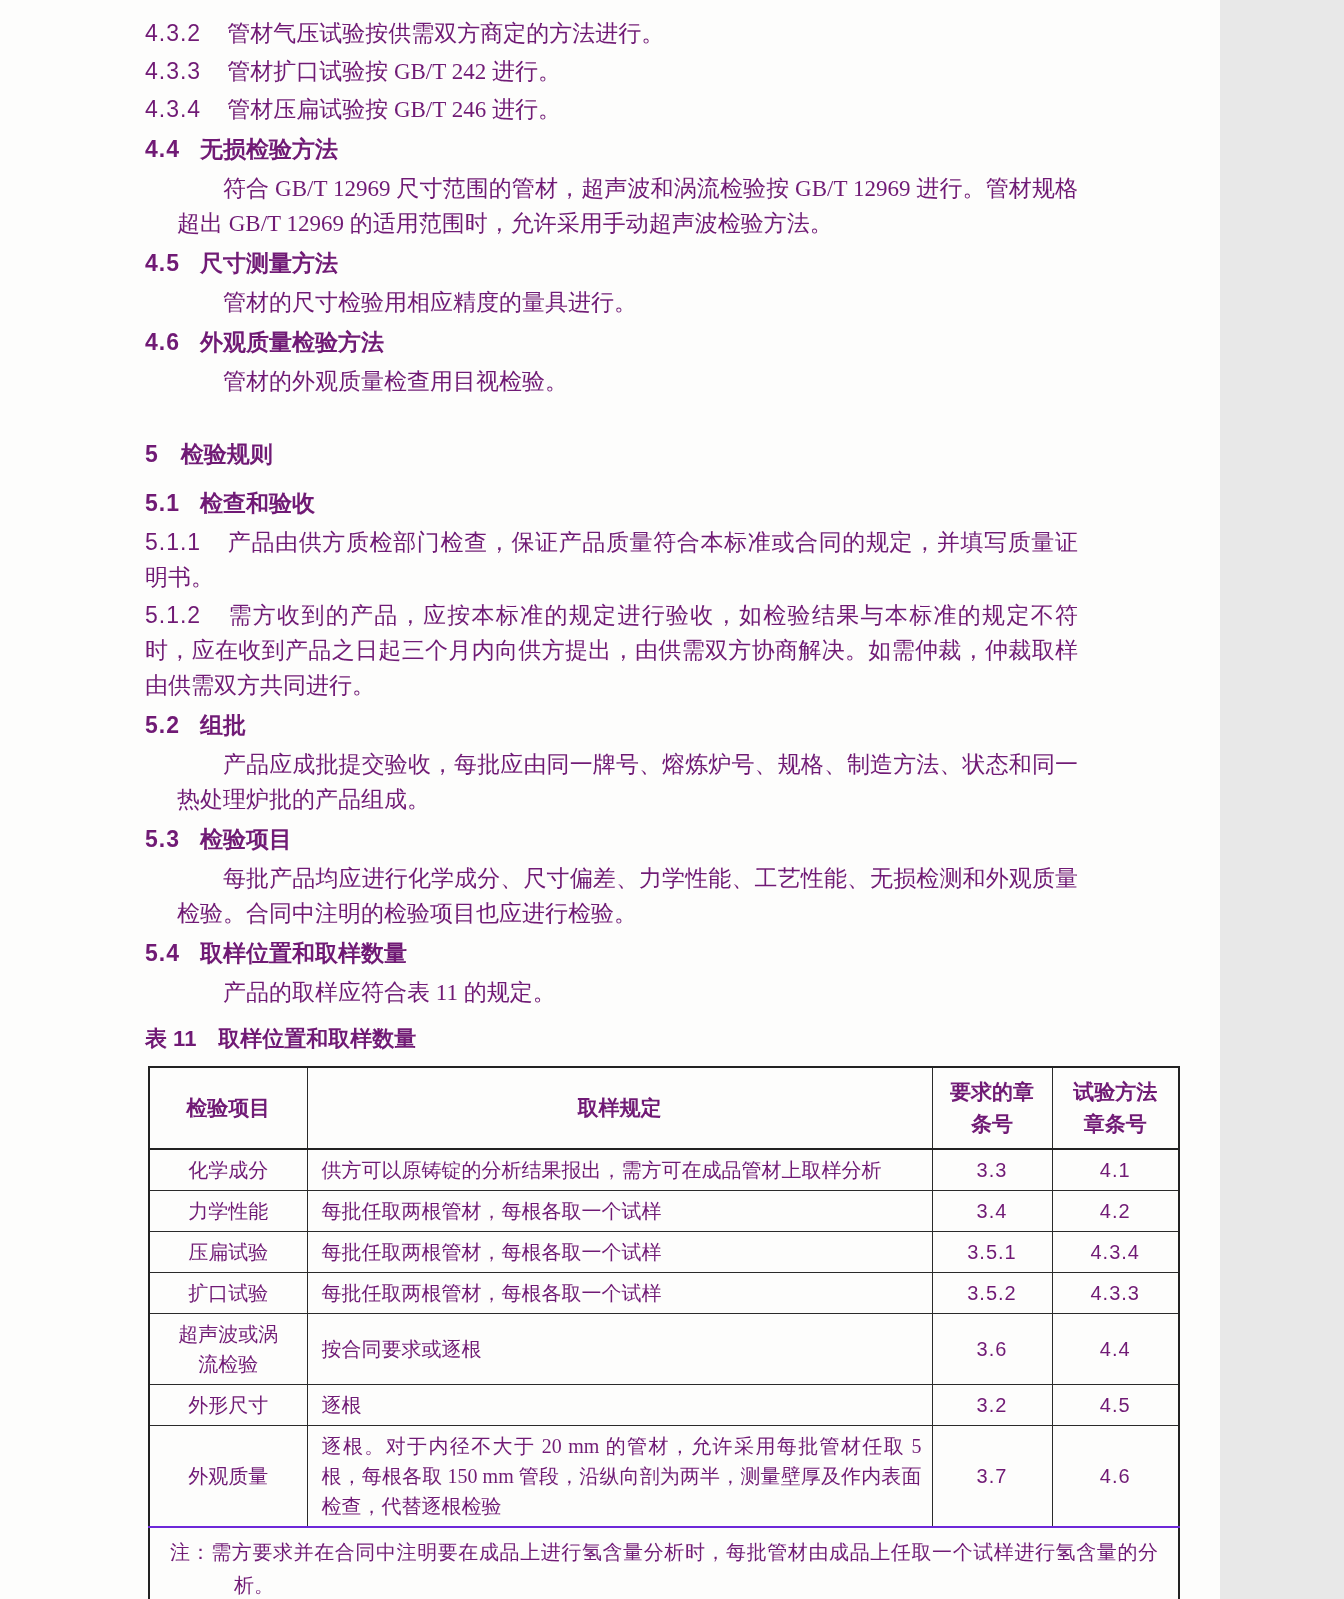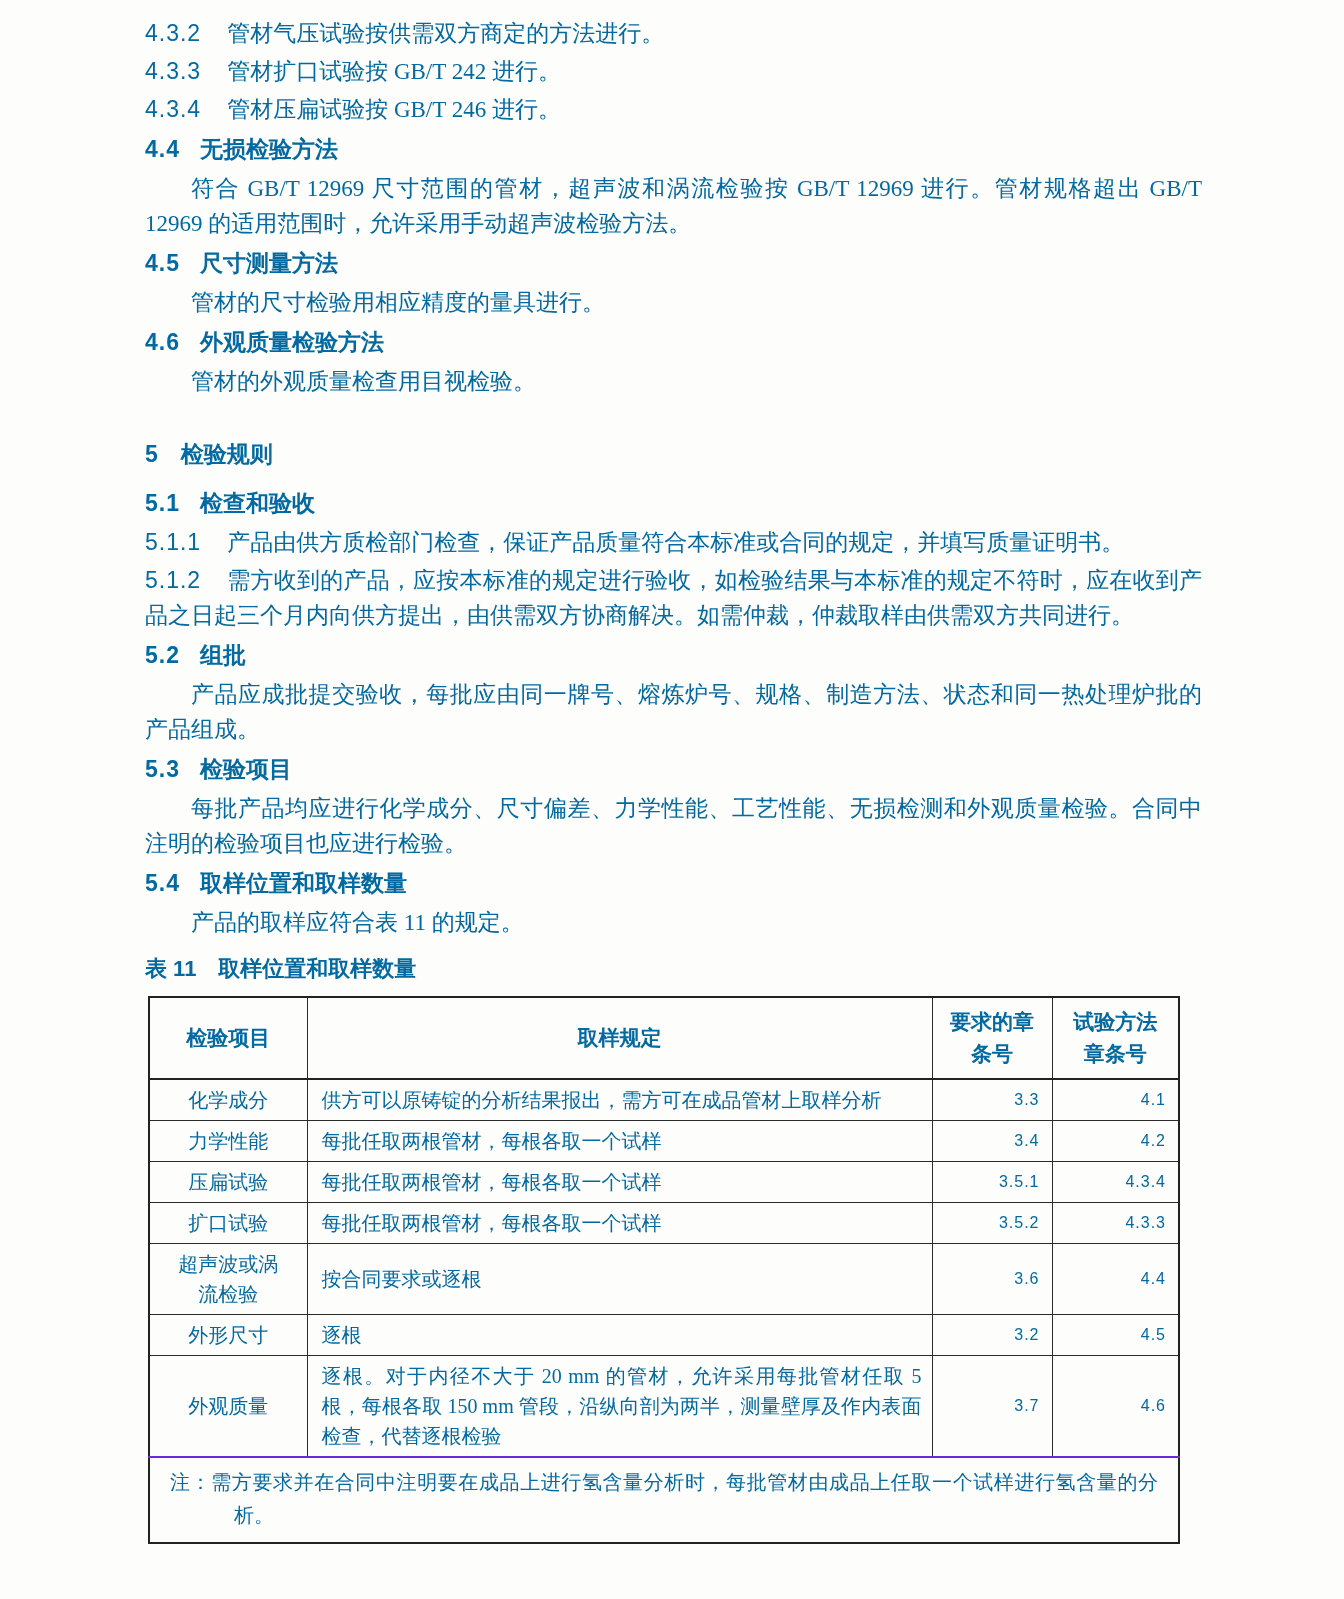--- a/index.html
+++ b/index.html
@@ -1,37 +1,37 @@
 <!DOCTYPE html>
 <html><head>
 <meta charset="utf-8">
 <style>
   * { margin: 0; padding: 0; box-sizing: border-box; }
   html, body { background: #e8e8e8; }
   .page {
     position: relative;
-    width: 1344px;
+    width: 1220px;
     height: 1599px;
     background: #fdfdfc;
-    color: #0369a1;
+    color: #701a75;
     font-family: "Liberation Serif", "DejaVu Serif", serif;
     overflow: hidden;
   }
   .content {
     padding: 16px 142px 0 145px;
   }
   .block { font-size: 23px; line-height: 35px; text-align: justify; margin-bottom: 3px; }
   .clause .num,
   .heading .num,
   .chapter .num {
     font-family: "Liberation Sans", "DejaVu Sans", sans-serif;
     letter-spacing: 1px;
   }
   .clause .num { margin-right: 26px; }
-  .para { text-indent: 2em; }
+  .para { text-indent: 2em; margin-left: 32px; }
   .heading {
     font-family: "Liberation Sans", "DejaVu Sans", sans-serif;
     font-weight: bold;
     margin: 5px 0 4px;
   }
   .heading .num { margin-right: 20px; }
   .chapter {
     font-family: "Liberation Sans", "DejaVu Sans", sans-serif;
     font-weight: bold;
     margin: 38px 0 14px;
@@ -66,22 +66,22 @@
     line-height: 32px;
     padding: 8px 4px;
     white-space: pre-line;
     text-align: center;
     height: 80px;
     border-bottom: 2px solid #222;
   }
   .sample-table td { line-height: 30px; padding: 5px 12px; }
   .sample-table td.item { text-align: center; white-space: pre-line; }
   .sample-table td.rule { text-align: left; padding-left: 14px; padding-right: 10px; text-align: justify; }
-  .sample-table td.ref { text-align: right; white-space: pre-line; letter-spacing: 1px;
-    font-family: "Liberation Sans", "DejaVu Sans", sans-serif; font-size: 16px; }
+  .sample-table td.ref { text-align: center; white-space: pre-line; letter-spacing: 1px;
+    font-family: "Liberation Sans", "DejaVu Sans", sans-serif; font-size: 20px; }
   .sample-table td.note-cell {
     line-height: 33px;
     padding: 8px 20px 10px 84px;
     text-indent: -64px;
     text-align: justify;
     border-top: 2px solid #6d28d9;
   }
 </style>
 </head>
 <body>

